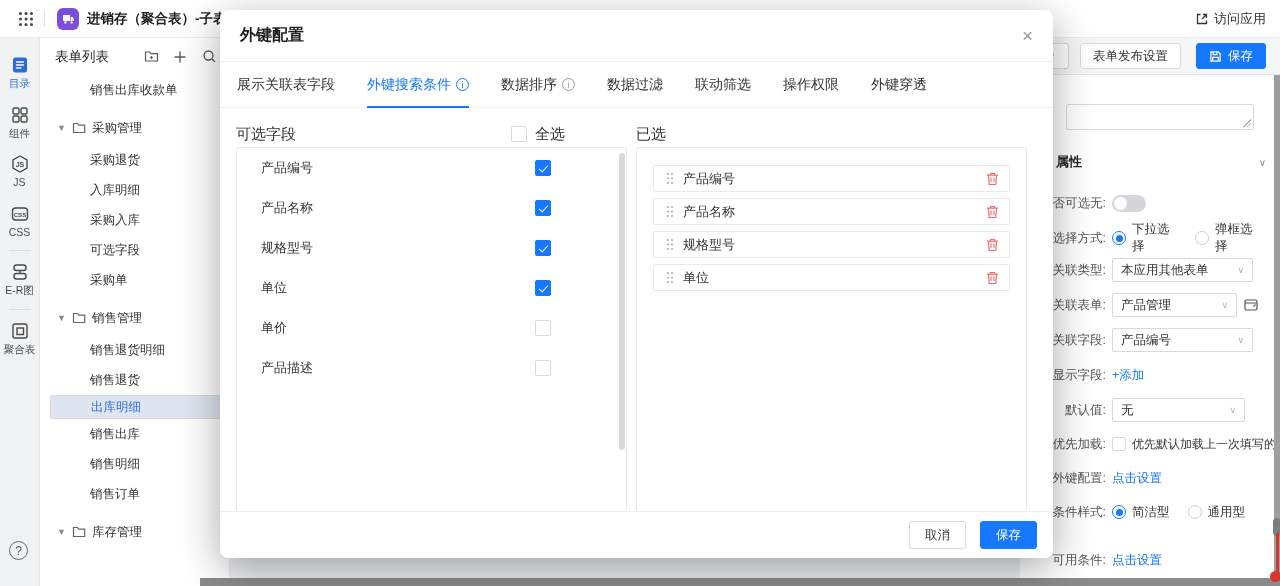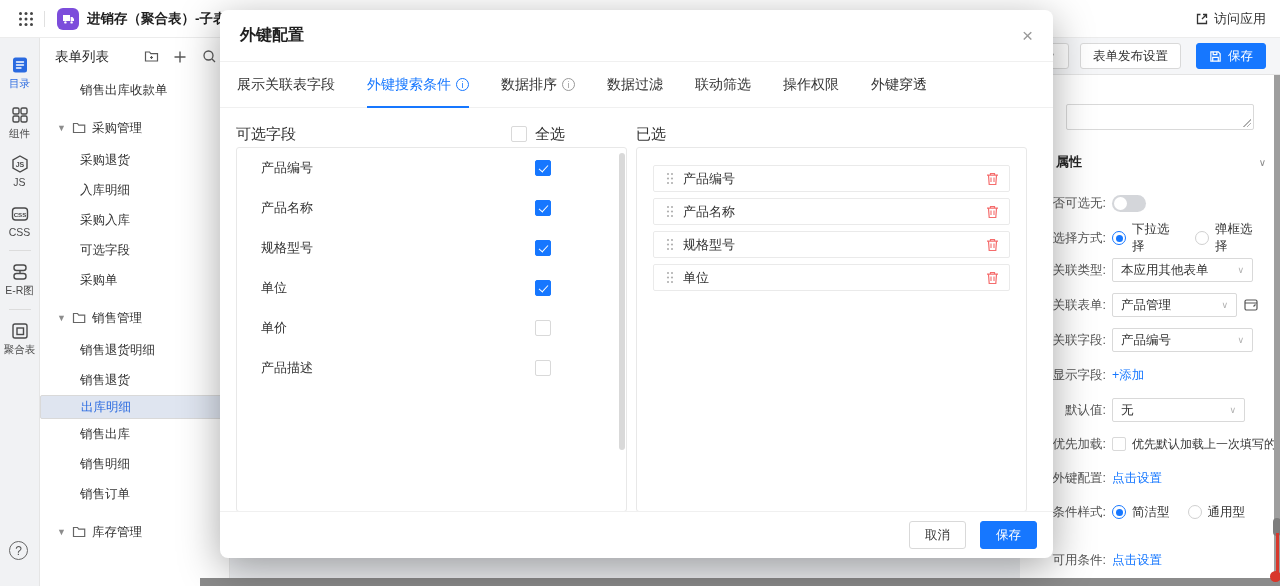--- a/index.html
+++ b/index.html
@@ -42,21 +42,21 @@
   
   .panel{position:absolute;left:40px;top:38px;width:190px;height:548px;background:#fff;
          border-right:1px solid #e8e8e8;}
   .panel-hd{height:37px;display:flex;align-items:center;padding:0 12px 0 15px;}
   .panel-hd .t{font-weight:400;font-size:13.5px;flex:1;}
   .panel-hd .hic{width:16px;height:16px;margin-left:13px;display:flex;align-items:center;justify-content:center;
                  color:#595959;cursor:pointer;}
   .tree{position:relative;}
   .trow{height:30px;display:flex;align-items:center;font-size:12.5px;color:#333;cursor:pointer;white-space:nowrap;}
   .trow.group{margin-top:8px;margin-bottom:2px;padding-left:17px;gap:6px;}
-  .trow.leaf{padding-left:40px;}
+  .trow.leaf{padding-left:40px;margin-left:10px;}
   .trow.sel{background:#dfe5f0;color:#2a6ae0;}
   .tcaret{font-size:9px;color:#8c8c8c;}
 
   
   .canvas{position:absolute;left:230px;top:75px;width:790px;height:503px;background:#edeff2;}
   .bottomband{position:absolute;left:200px;top:578px;width:1080px;height:8px;background:#8b8b8b;}
   .vtrack{position:absolute;left:1274px;top:75px;width:6px;height:503px;background:#9e9e9e;}
   .vthumb-top{position:absolute;left:1273px;top:518px;width:8px;height:18px;border-radius:4px;background:#7d7d7d;}
   .vthumb-red{position:absolute;left:1275.5px;top:533px;width:3px;height:42px;background:#d8372b;}
   .vthumb-ball{position:absolute;left:1270px;top:571px;width:11px;height:11px;border-radius:50%;background:#d8372b;}

